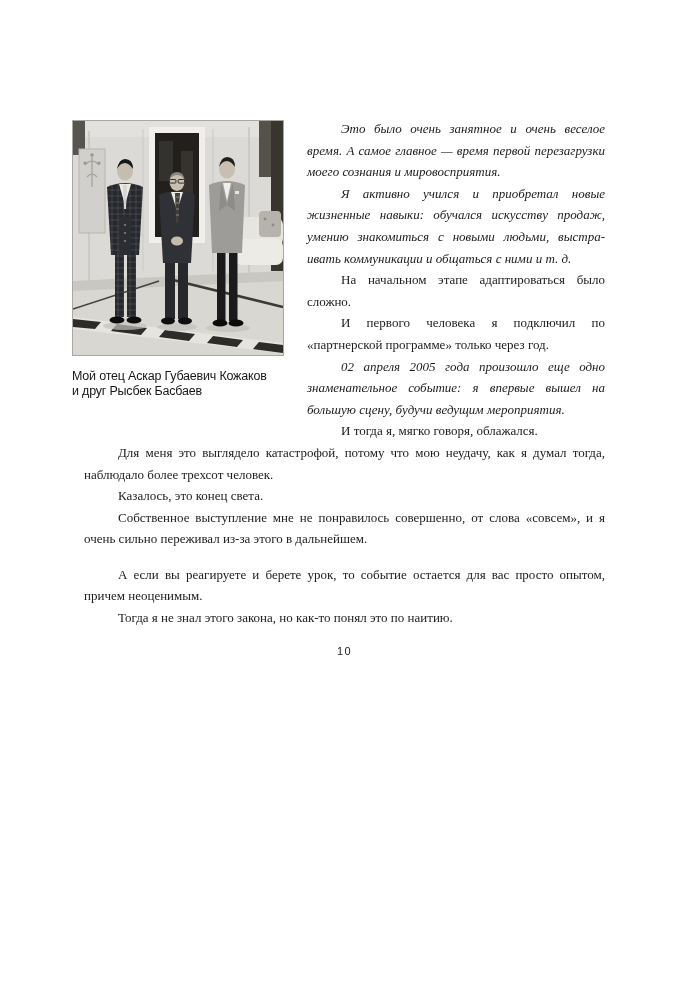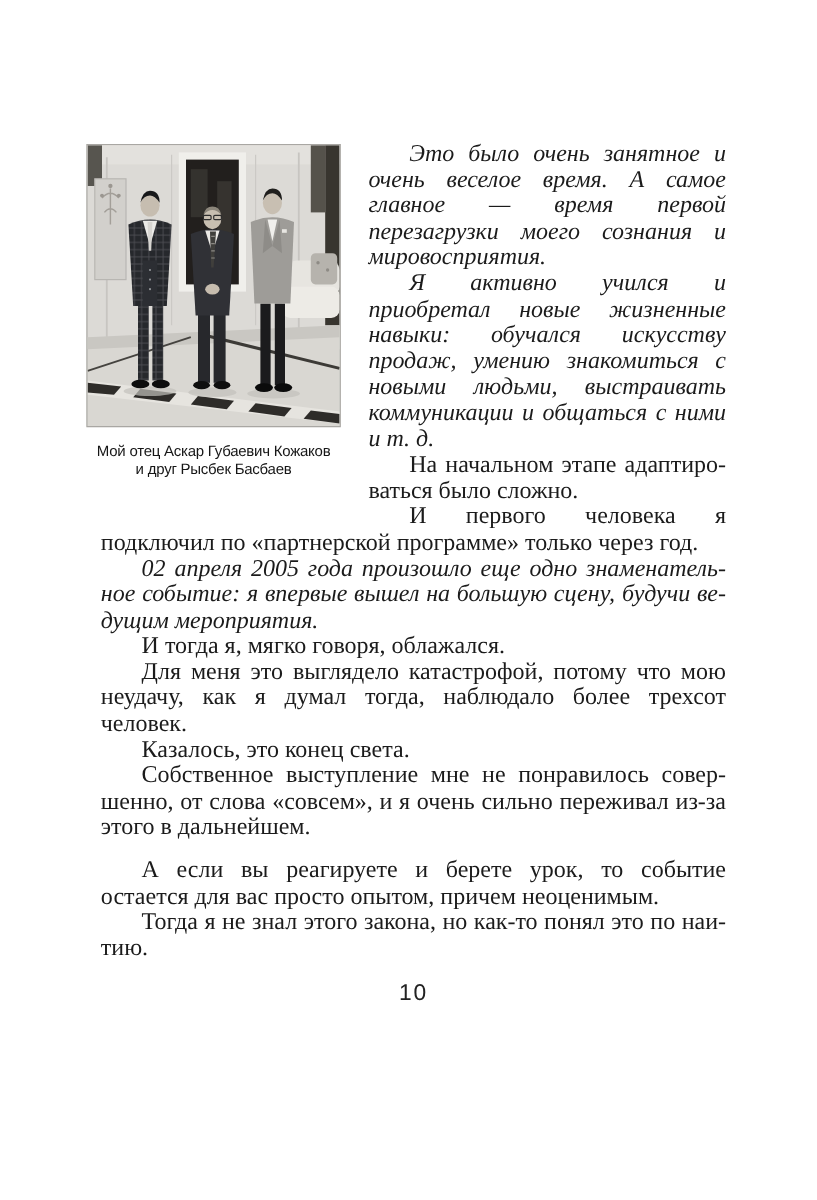--- a/index.html
+++ b/index.html
@@ -31,41 +31,40 @@
     background: #dbd9d5;
     line-height: 0;
   }
   figcaption {
     margin-top: 13px;
     font-family: "Liberation Sans", sans-serif;
     font-size: 12.5px;
     line-height: 1.18;
     letter-spacing: -0.2px;
     color: #161616;
-    text-align: center;
   }
   .body-text p {
     margin: 0;
-    font-size: 20px;
+    font-size: 13px;
     line-height: 21.6px;
     text-align: justify;
     text-indent: 34px;
     hyphens: manual;
   }
   .body-text p.gap-before { margin-top: 14px; }
   .seg-regular { font-style: normal; font-weight: normal; }
   .seg-italic { font-style: italic; }
   .seg-bold { font-weight: bold; }
   .seg-bold-italic { font-weight: normal; font-style: italic; }
   .page-number {
     clear: both;
     margin-top: 16px;
     text-align: center;
     font-family: "Liberation Sans", sans-serif;
-    font-size: 19px;
+    font-size: 11px;
     letter-spacing: 1.5px;
     color: #222222;
   }
 </style>
 </head>
 <body>
 
 <div class="page">
   <div class="content">
 

